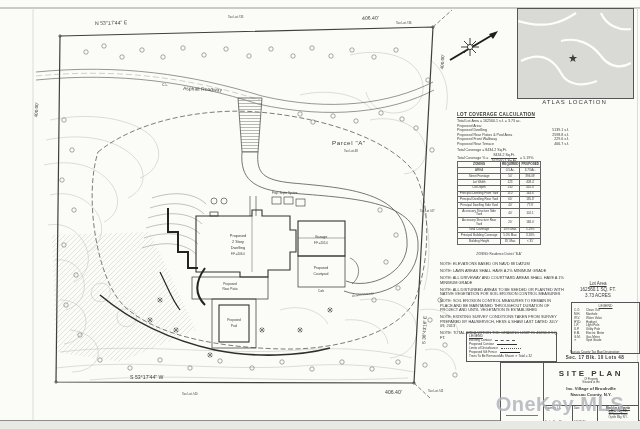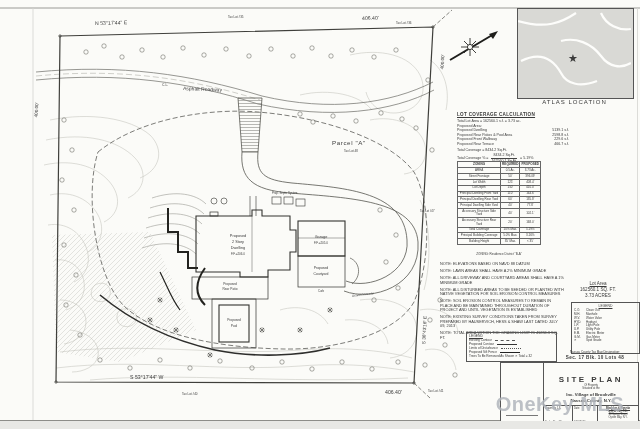--- a/index.html
+++ b/index.html
@@ -36,21 +36,21 @@
   .ls.solid{border-top:1px solid #333;}
   .ls.dashdot{border-top:1px dotted #555;}
   .ls.thick{border-top:1.8px solid #222;}
   .taxmap{left:552px;top:351px;width:86px;font-size:3px;text-align:center;line-height:1.2;}
   .taxmap .tm2{font-size:4.6px;font-weight:bold;letter-spacing:.4px;}
   
   .tb{left:500px;top:362px;width:137px;height:61px;border:1px solid #555;display:flex;background:#fbfbf8;}
   .tb-seal{width:42px;border-right:.8px solid #555;position:relative;}
   .tb-seal .sig{position:absolute;left:5px;right:5px;bottom:8px;border-top:.8px solid #777;}
   .tb-main{flex:1;display:flex;flex-direction:column;}
-  .tb-title{text-align:center;font-size:8px;font-weight:bold;letter-spacing:2.5px;margin-top:12px;}
+  .tb-title{text-align:center;font-size:8px;font-weight:bold;letter-spacing:2.5px;margin-top:6px;}
   .tb-sub{text-align:center;font-size:2.7px;line-height:1.25;}
   .tb-place{text-align:center;font-size:4.3px;font-weight:bold;line-height:1.25;margin-top:1.5px;}
   .tb-bottom{margin-top:auto;display:flex;border-top:.8px solid #555;height:18px;font-size:2.6px;}
   .tb-c{border-right:.8px solid #555;padding:.5px 1px;display:flex;flex-direction:column;justify-content:space-between;}
   .tb-c1{width:26px;} .tb-c2{width:22px;}
   .tb-firm{flex:1;text-align:center;line-height:1.2;padding-top:.5px;}
   .tb-firm .f1{font-weight:bold;text-decoration:underline;}
   .watermark{right:16px;top:393px;font-size:20px;font-weight:bold;color:#b2b6bd;opacity:.85;
              letter-spacing:.5px;z-index:6;}
   .edge-bottom{left:0;top:421px;width:640px;height:8px;background:#e8e8e5;}

